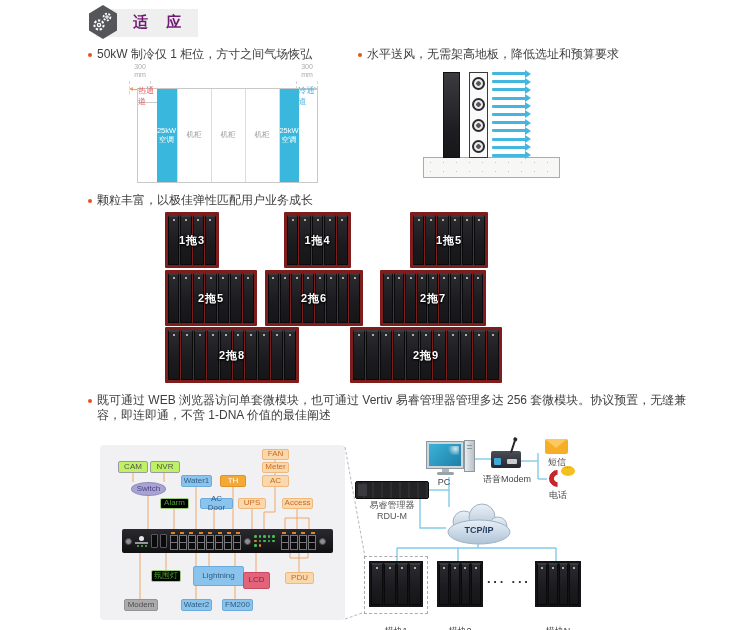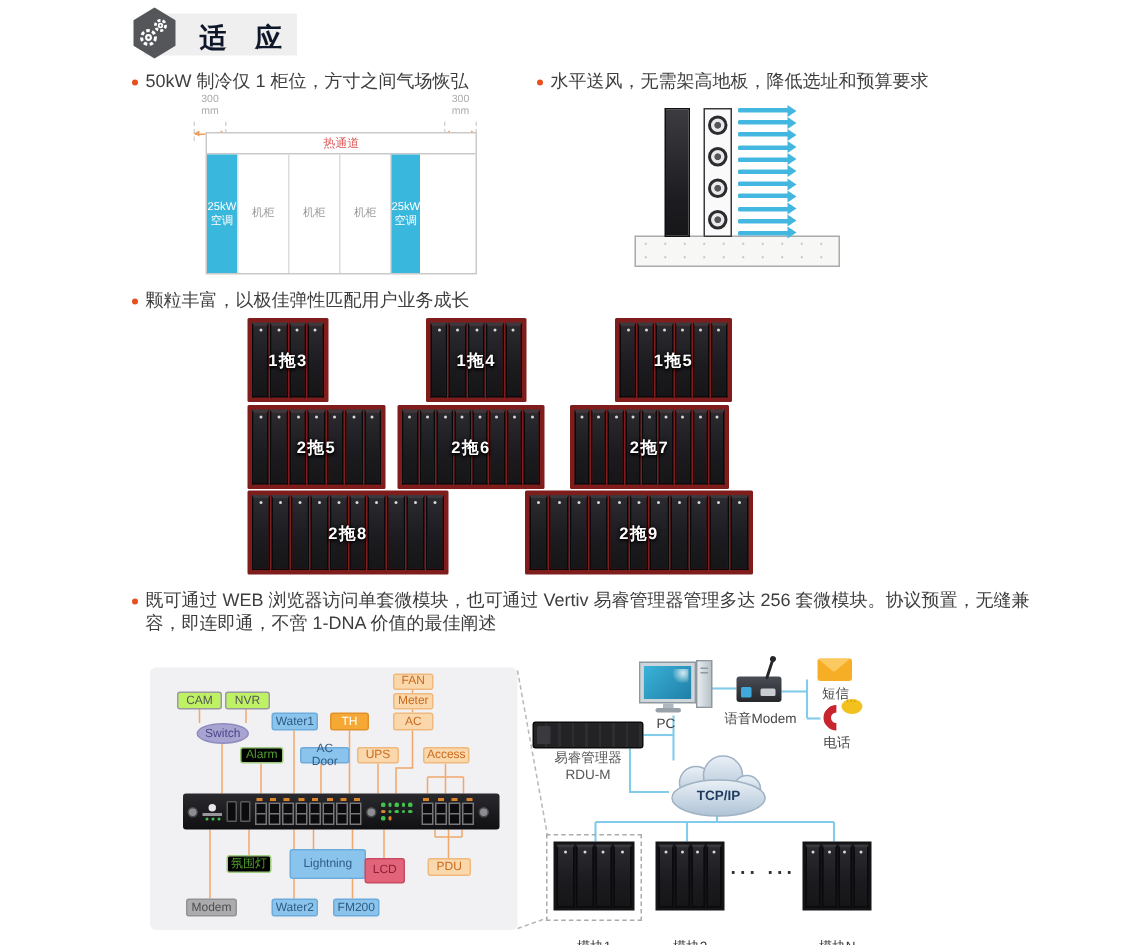--- a/index.html
+++ b/index.html
@@ -1,36 +1,36 @@
 <!DOCTYPE html>
 <html><head>
 <meta charset="utf-8">
 <style>
   html,body{margin:0;padding:0}
   body{width:750px;height:630px;position:relative;background:#fff;
        font-family:"Liberation Sans","DejaVu Sans",sans-serif;overflow:hidden;color:#3E3E3E}
   .abs{position:absolute}
   
   .title-bar{left:96px;top:9px;width:102px;height:28px;background:#EFEFEF;z-index:1}
-  .title-text{left:133px;top:13px;font-size:18px;font-weight:bold;color:#0f172a;
+  .title-text{left:133px;top:13px;font-size:15px;font-weight:bold;color:#701a75;
               letter-spacing:7px;white-space:nowrap;z-index:2}
   
   .bullet-dot{width:4px;height:4px;border-radius:50%;background:#E8501E}
   .bullet-text{font-size:12px;color:#3E3E3E;line-height:15px}
   
   .dim{display:flex;flex-direction:column;align-items:center;width:28px}
   .dim-num{font-size:7px;color:#ABABAB;line-height:8px}
   .dim-bracket{display:flex;align-items:flex-end;height:13px;margin-top:2px}
   .dim-tick{display:block;width:0;height:13px;border-left:1px dashed #D5D5D5}
   .dim-line{display:block;width:20px;height:0;border-top:1px solid #F0A060;margin-bottom:4px;position:relative}
   .dim-line::before,.dim-line::after{content:"";position:absolute;top:-3px;border-top:2.5px solid transparent;border-bottom:2.5px solid transparent}
   .dim-line::before{left:-1px;border-right:4px solid #F0A060}
   .dim-line::after{right:-1px;border-left:4px solid #F0A060}
   .ld-box{left:137px;top:88px;width:181px;height:95px;border:1px solid #C9C9C9;
-          display:flex;flex-direction:column;box-sizing:border-box;background:#fff}
+          display:flex;flex-direction:row;box-sizing:border-box;background:#fff}
   .ld-hot,.ld-cold{display:flex;align-items:center;justify-content:center;font-size:8px}
   .ld-hot{height:13px;border-bottom:1px solid #C9C9C9;color:#E25858}
   .ld-cold{height:12px;border-top:1px solid #C9C9C9;color:#4FB3DD}
   .ld-mid{flex:1;display:flex}
   .cell{display:flex;align-items:center;justify-content:center;text-align:center;
         font-size:7.5px;box-sizing:border-box;line-height:1.15}
   .cell-ac{width:20px;background:#39B7DC;color:#fff}
   .cell-rack{width:34px;color:#999;border-left:1px solid #DCDCDC}
   .cell-pmc{width:39px;background:#92CB80;color:#fff;font-size:8.5px;border-left:1px solid #DCDCDC}
   .cell-ac.last{border-left:1px solid #DCDCDC}
@@ -163,20 +163,21 @@
 
 <div class="abs ld-box">
   <div class="ld-hot">热通道</div>
   <div class="ld-mid">
     <div class="cell cell-ac">25kW 空调</div>
     <div class="cell cell-rack">机柜</div>
     <div class="cell cell-rack">机柜</div>
     <div class="cell cell-rack">机柜</div>
     <div class="cell cell-ac last">25kW 空调</div>
   </div>
+  <div class="ld-cold">冷通道</div>
 </div>
 
 <div class="abs bullet-dot" style="left:358px;top:53px"></div>
 <div class="abs bullet-text" style="left:367px;top:47px">水平送风，无需架高地板，降低选址和预算要求</div>
 
 <div class="abs floor"></div>
 <div class="abs tall-rack"></div>
 <div class="abs fan-unit">
     <div class="fan"></div>
     <div class="fan"></div>

